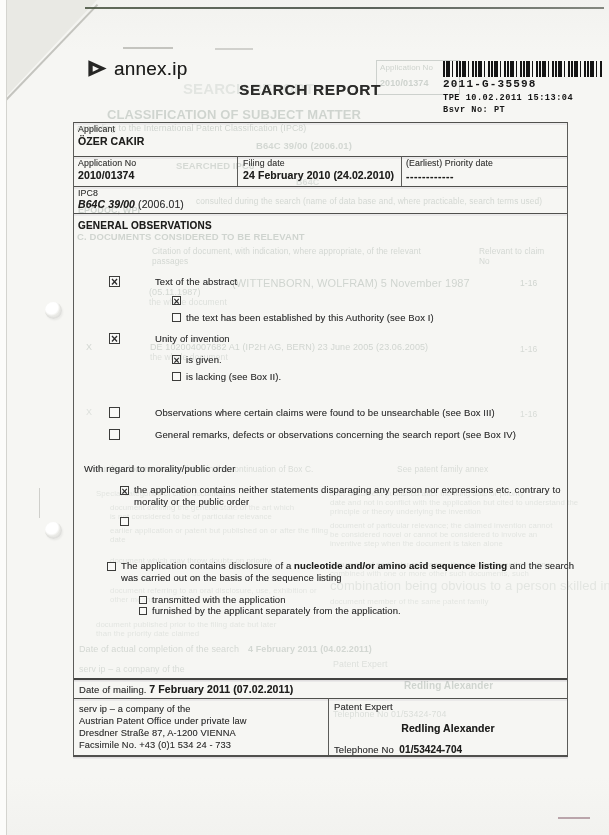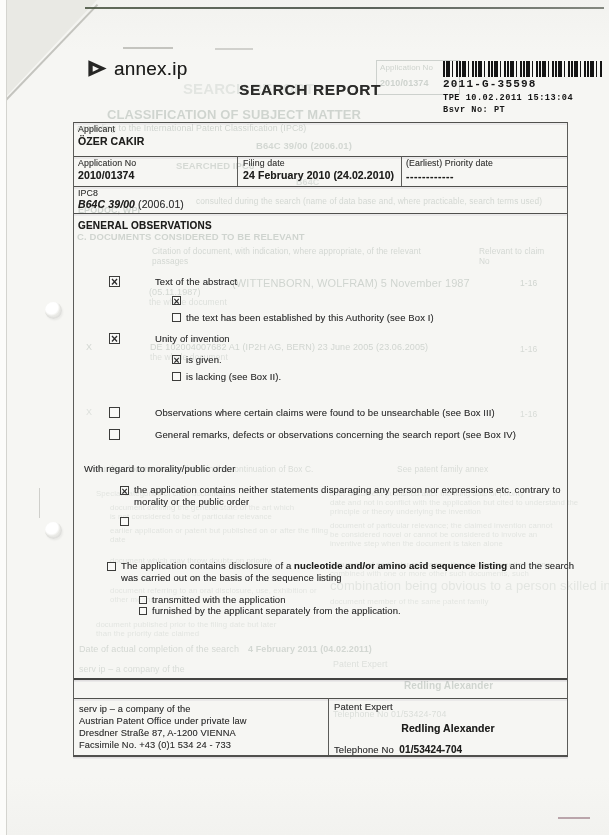--- a/index.html
+++ b/index.html
@@ -185,20 +185,21 @@
   <div class="t wrap" style="left:134px;top:484px;width:462px">the application contains neither statements disparaging any person nor expressions etc. contrary to morality or the public order</div>
   <span class="cb md" style="left:120px;top:517px"></span>
 
   <span class="cb md" style="left:107px;top:562px"></span>
   <div class="t wrap" style="left:121px;top:560px;width:470px"><span>The application contains disclosure of a </span><span class="b">nucleotide and/or amino acid sequence listing</span><span> and the search was carried out on the basis of the sequence listing</span></div>
   <span class="cb s2" style="left:139px;top:596px"></span>
   <div class="t" style="left:152px;top:594px">transmitted with the application</div>
   <span class="cb s2" style="left:139px;top:607px"></span>
   <div class="t" style="left:152px;top:605px">furnished by the applicant separately from the application.</div>
 
+  <div class="t" style="left:79px;top:683px"><span>Date of mailing.</span> <span class="b" style="font-size:10.5px">7 February 2011 (07.02.2011)</span></div>
 
   <div class="t" style="left:79px;top:704px;font-size:9.3px;line-height:11.9px">
     <div>serv ip – a company of the</div>
     <div>Austrian Patent Office under private law</div>
     <div>Dresdner Straße 87, A-1200 VIENNA</div>
     <div>Facsimile No. +43 (0)1 534 24 - 733</div>
   </div>
 
   <div class="t" style="left:334px;top:701px">Patent Expert</div>
   <div class="t b" style="left:330px;top:722px;width:236px;text-align:center;font-size:10.5px">Redling Alexander</div>

